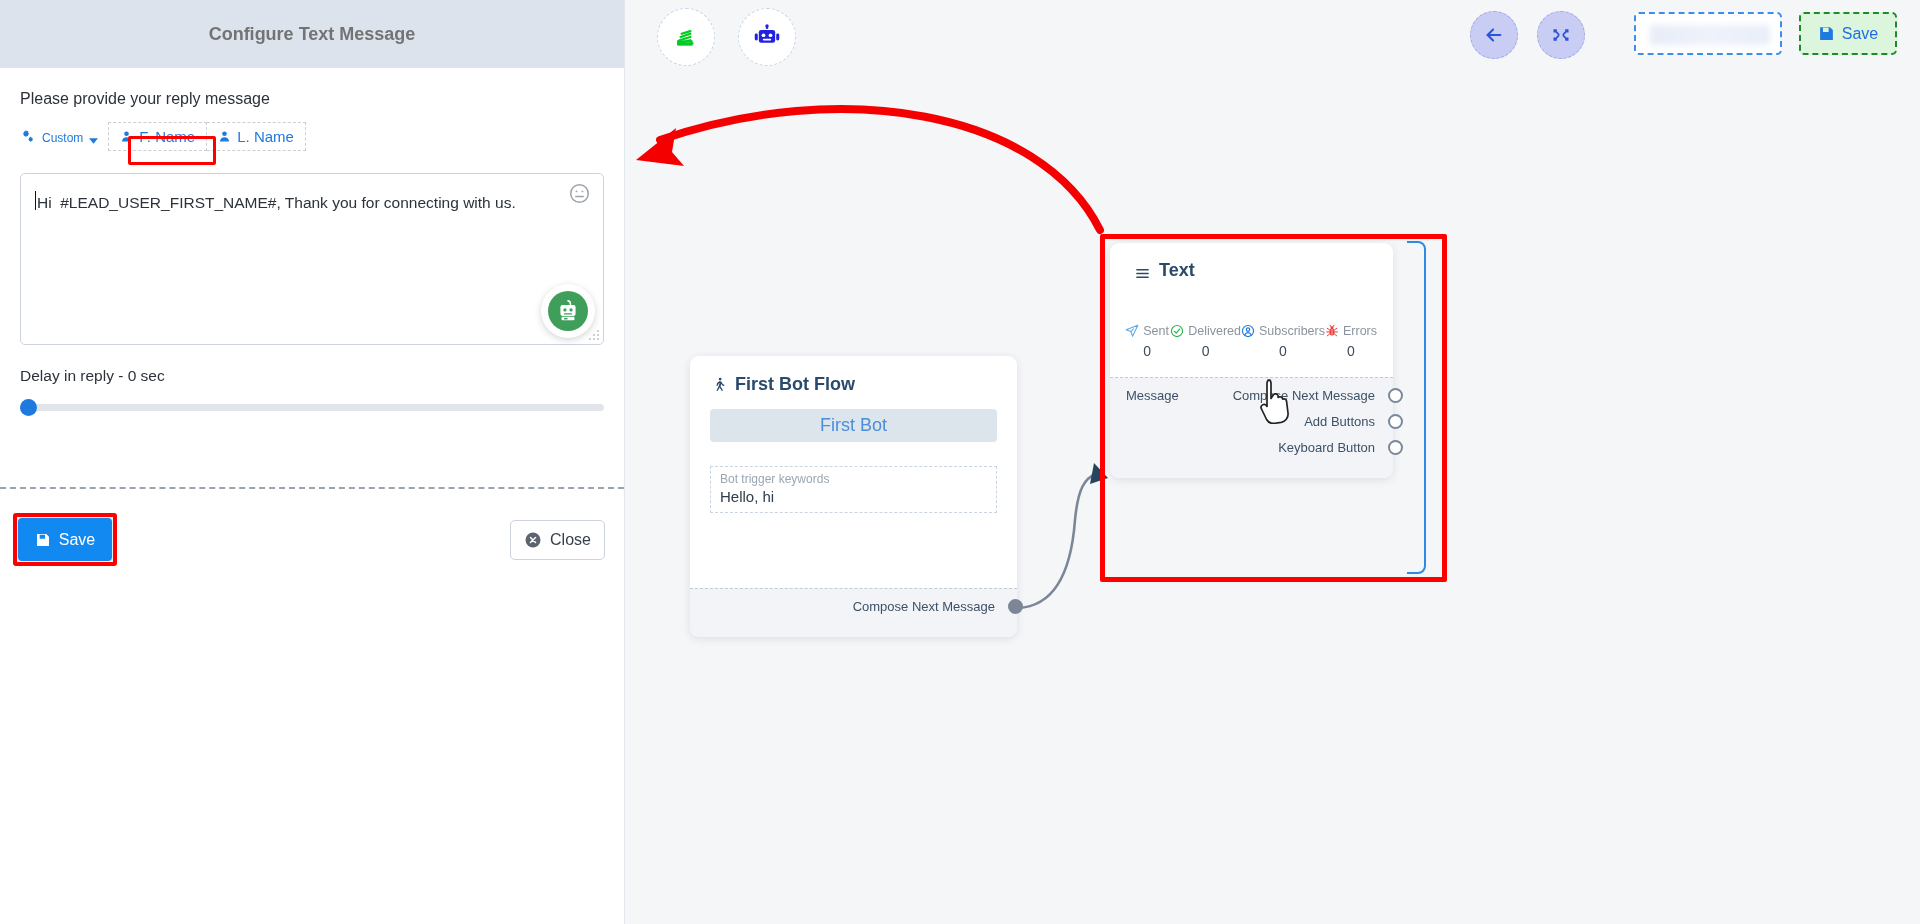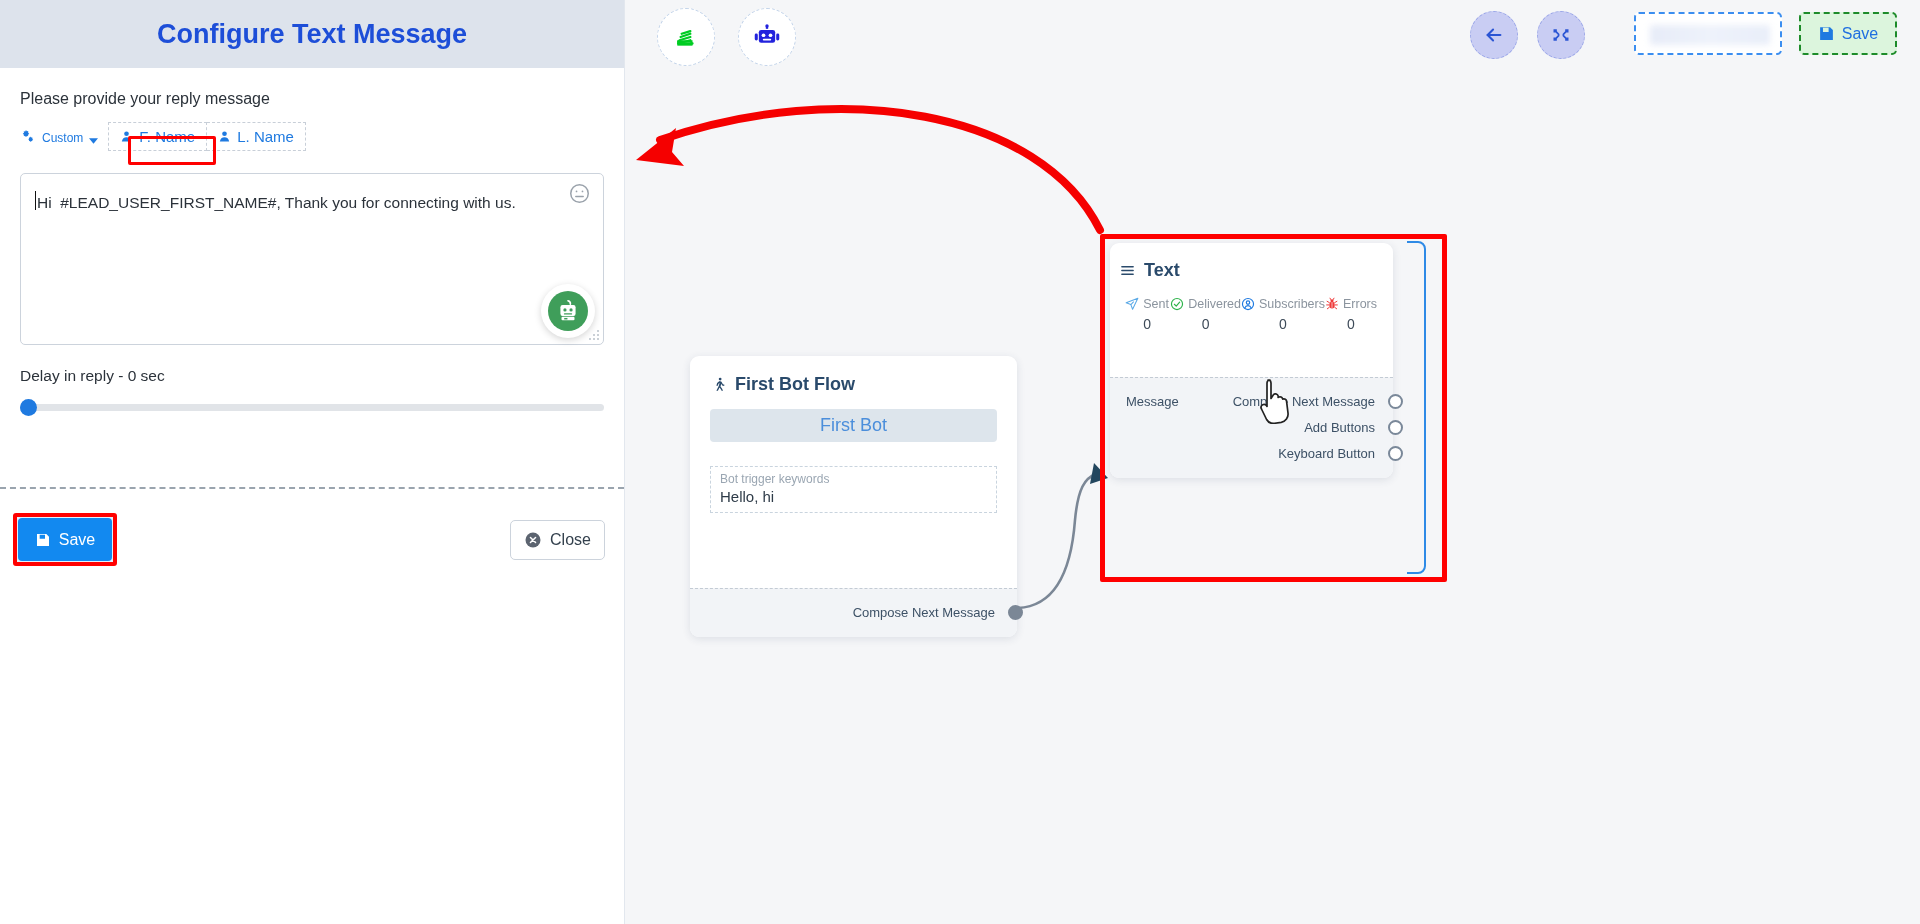--- a/index.html
+++ b/index.html
@@ -95,43 +95,43 @@
   .kv-label { font-size: 12px; color: #9aa6b2; }
   .kv-value { font-size: 15px; color: #2e3b48; margin-top: 2px; }
   .node-footer {
     position: absolute; left: 0; right: 0; bottom: 0;
     background: #f2f4f7;
     border-top: 1px dashed #c3cbd4;
     border-radius: 0 0 9px 9px;
     padding: 10px 22px 12px 18px;
   }
   .port-row {
-    display: flex; align-items: center; justify-content: flex-end;
+    display: flex; justify-content: flex-end;
     font-size: 13px; color: #3d5166; height: 26px; position: relative;
   }
   .port-row.left-port { justify-content: space-between; }
   .port-dot {
     position: absolute; right: -28px;
     width: 15px; height: 15px; border-radius: 50%;
     background: #ffffff; border: 2px solid #7a8899;
   }
   .port-dot.filled { background: #7b8796; border-color: #7b8796; }
 
   
   #node-text { left: 1110px; top: 243px; width: 283px; height: 235px; }
   #node-text .node-title {
     font-size: 18px; font-weight: bold; color: #2a4a6b;
-    padding: 17px 0 0 9px; display: flex; align-items: center; gap: 8px;
+    padding: 17px 0 0 24px; display: flex; align-items: flex-end; gap: 8px;
   }
   .stats {
     display: flex; justify-content: space-between;
     padding: 16px 16px 0 14px;
   }
   .stat { text-align: center; flex: 1; }
-  .stat-head { display: flex; align-items: center; justify-content: center; gap: 4px; font-size: 12.5px; color: #8b949e; white-space: nowrap; }
+  .stat-head { display: flex; align-items: center; justify-content: center; gap: 4px; font-size: 12.5px; color: #8b949e; white-space: nowrap; margin-top: 27px; }
   .stat-val { font-size: 14px; color: #3d4a58; margin-top: 5px; }
   #node-text .node-footer { padding: 10px 18px 12px 16px; }
 
   
   #text-node-highlight {
     position: absolute; left: 1100px; top: 234px;
     width: 347px; height: 348px;
     border: 5px solid #ff0000;
     border-radius: 2px;
     pointer-events: none;
@@ -163,21 +163,21 @@
     position: absolute; left: 0; top: 0;
     width: 625px; height: 924px;
     background: #ffffff;
     border-right: 1px solid #e2e7ee;
     z-index: 5;
   }
   #panel-header {
     height: 68px; background: #dde3ec;
     display: flex; align-items: center; justify-content: center;
   }
-  #panel-title { font-size: 27px; font-weight: bold; color: #1d4ed8; }
+  #panel-title { font-size: 18px; font-weight: bold; color: #737373; }
 
   #panel-body { padding: 22px 20px 0 20px; }
   #reply-label { font-size: 16px; color: #2b323a; }
 
   #token-bar { display: flex; align-items: center; margin-top: 14px; gap: 0; }
   .token-btn {
     display: flex; align-items: center; gap: 6px;
     font-size: 15px; color: #1f7ae0;
     padding: 5px 11px;
     border: 1px dashed #c8cfd8;

